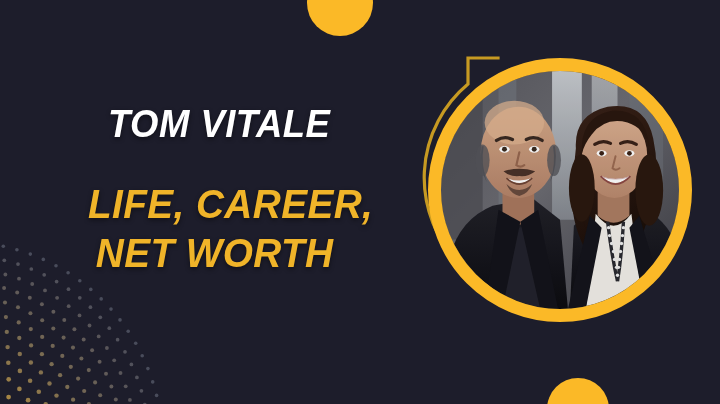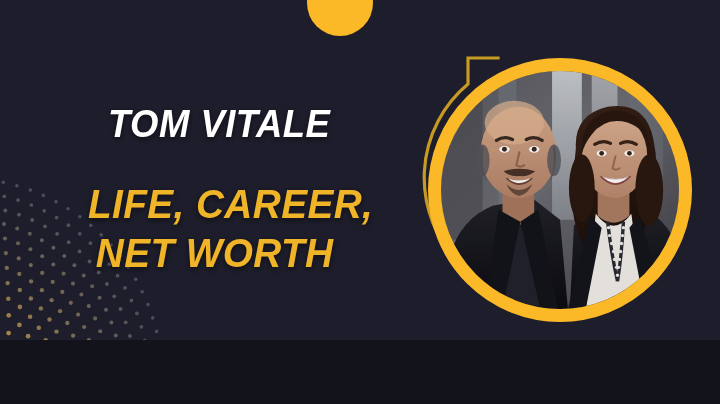--- a/index.html
+++ b/index.html
@@ -3,21 +3,21 @@
 <meta charset="utf-8">
 <style>
   html, body {
     margin: 0;
     padding: 0;
     background: #13131c;
   }
   #thumbnail {
     position: relative;
     width: 720px;
-    height: 340px;
+    height: 404px;
     overflow: hidden;
     background: #1d1d2b;
     font-family: "Liberation Sans", sans-serif;
   }
 
   
   .accent-dot {
     position: absolute;
     border-radius: 50%;
     background: #fbb927;

